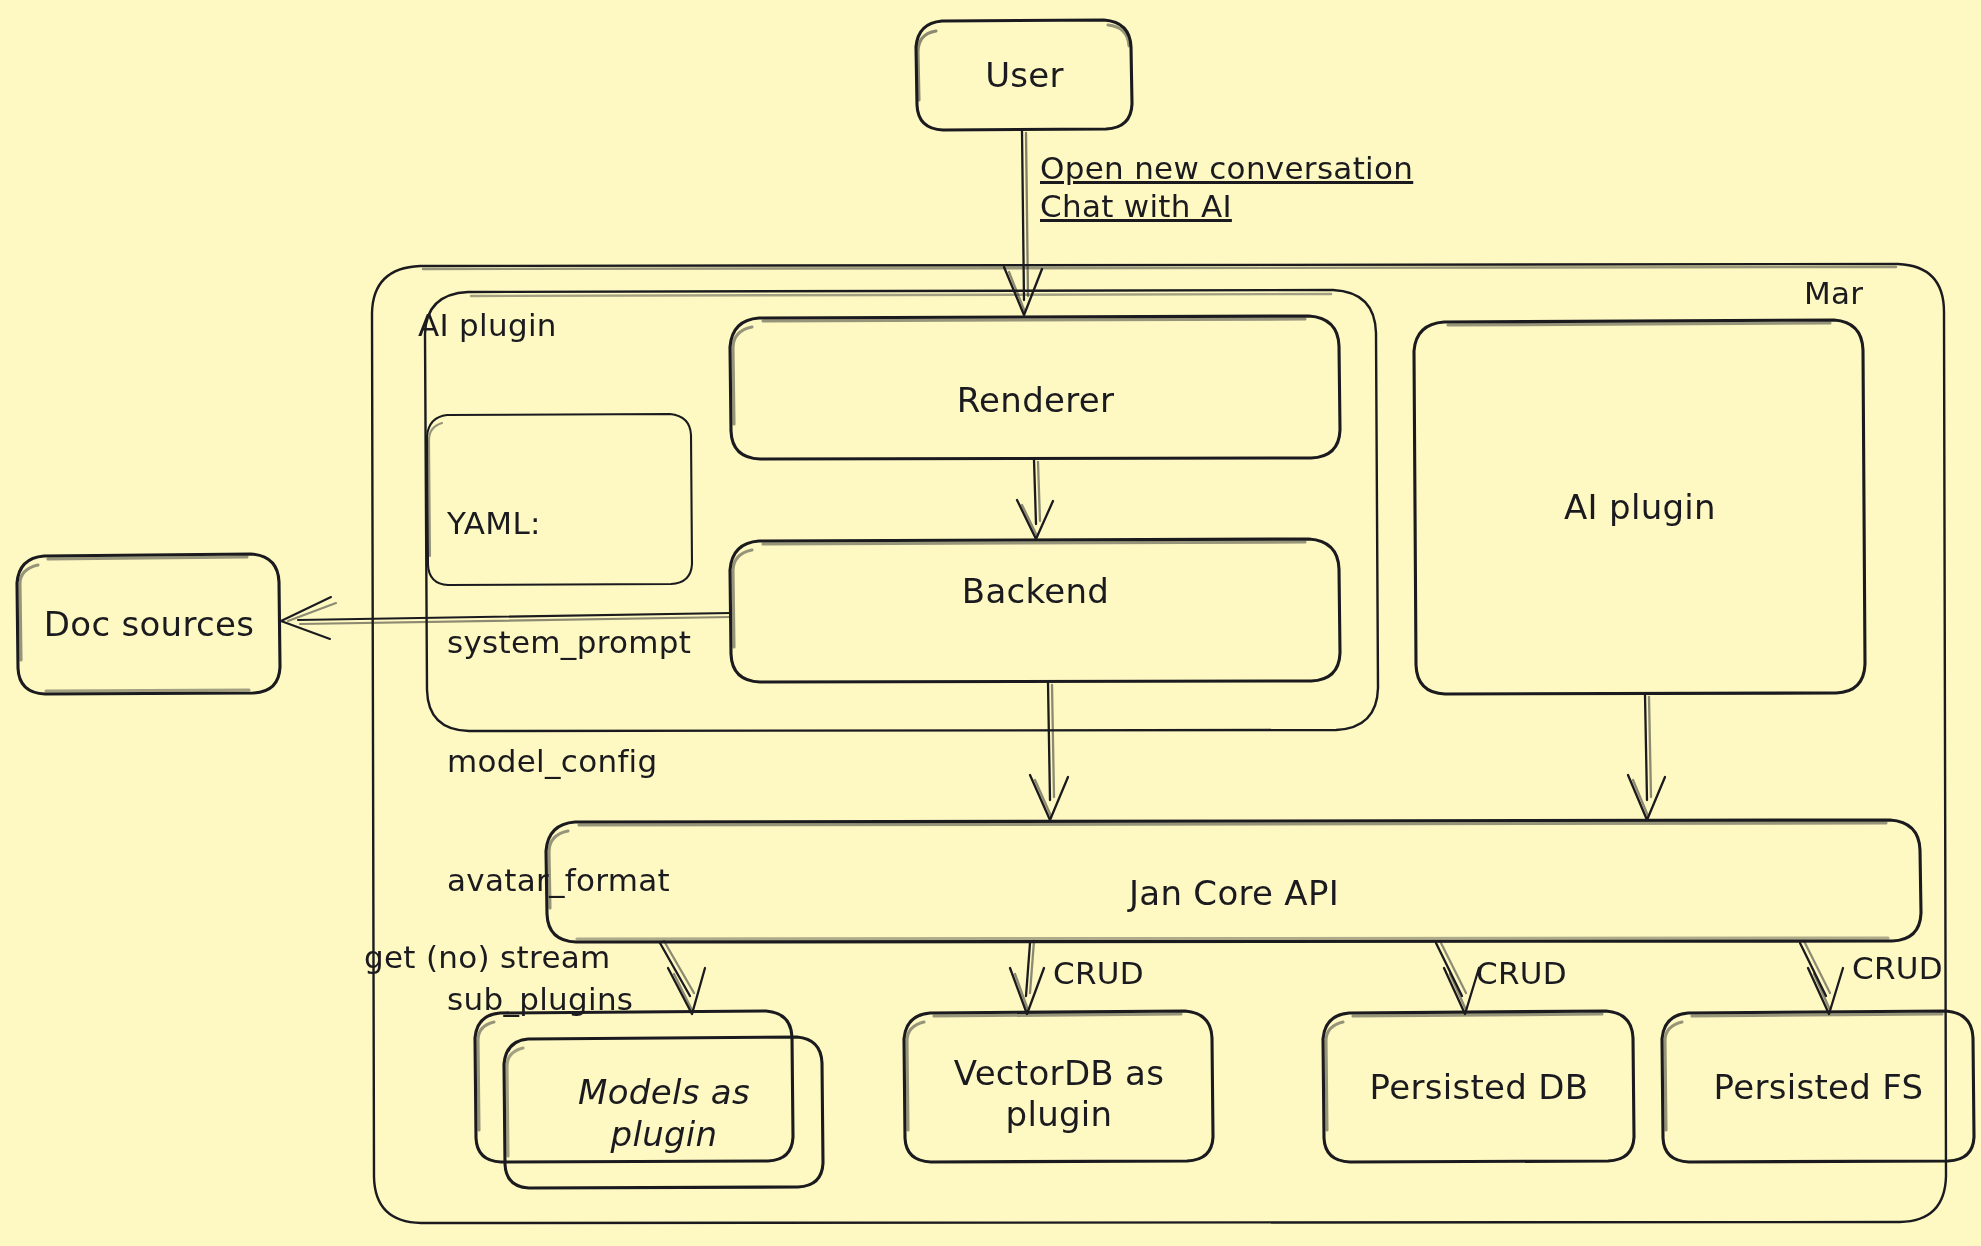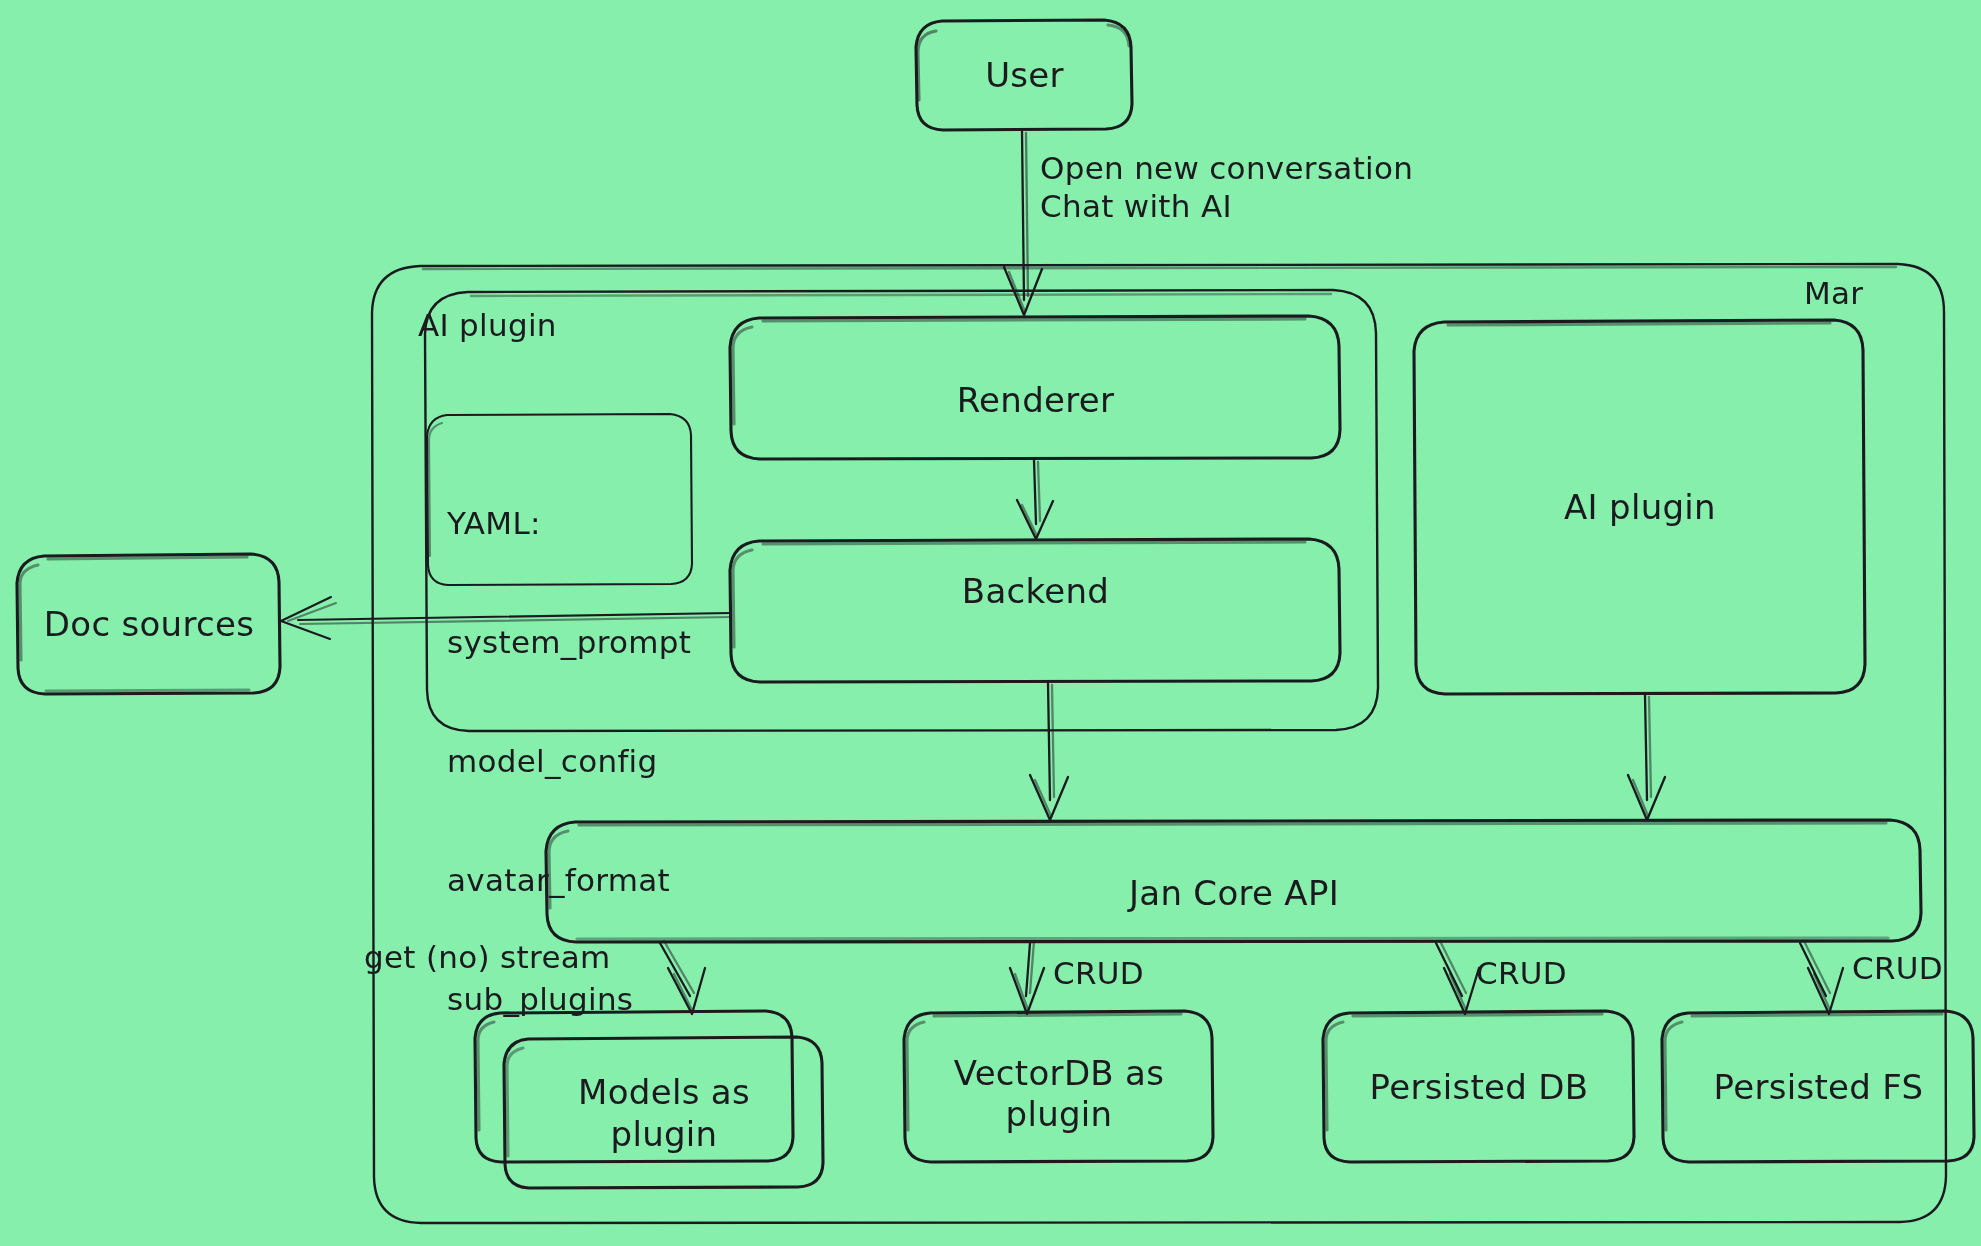--- a/index.html
+++ b/index.html
@@ -1,16 +1,16 @@
 <!DOCTYPE html>
 <html><head>
 <meta charset="utf-8">
 <style>
   html,body{margin:0;padding:0;background:#ffffff;}
-  #stage{position:relative;width:1981px;height:1246px;background:#86efac;overflow:hidden;}
+  #stage{position:relative;width:1981px;height:1246px;background:#fef9c3;overflow:hidden;}
   svg{position:absolute;left:0;top:0;width:1981px;height:1246px;}
   .sk{fill:none;stroke:#1b1b1f;stroke-linecap:round;stroke-linejoin:round;}
   .sk-thin{stroke-width:2.1;}
   .sk-node{stroke-width:3.1;}
   .sk-cont{stroke-width:2.4;}
   .sk-arrow{stroke-width:2.3;}
   .lbl{position:absolute;color:#1b1b1f;font-family:"DejaVu Sans",sans-serif;
        white-space:pre;letter-spacing:.3px;}
   .ctr{display:flex;align-items:center;justify-content:center;text-align:center;line-height:1.22;}
   .node-t{font-size:34px;}
@@ -180,35 +180,35 @@
     <div>avatar_format</div>
     <div>sub_plugins</div>
   </div>
 
   <div class="lbl ctr node-t" style="left:18px;top:556px;width:262px;height:138px;">Doc sources</div>
 
   <div class="lbl ctr node-t" style="left:1415px;top:322px;width:450px;height:372px;">AI plugin</div>
 
   <div class="lbl ctr node-t" style="left:547px;top:834px;width:1374px;height:120px;">Jan Core API</div>
 
-  <div class="lbl ctr node-t" style="left:505px;top:1039px;width:318px;height:149px;"><span style="white-space: pre-line;">Models as
+  <div class="lbl ctr node-t" style="left:505px;top:1039px;width:318px;height:149px;"><span style="white-space: pre-line; font-style: italic;">Models as
 plugin</span></div>
 
   <div class="lbl ctr node-t" style="left:905px;top:1013px;width:308px;height:162px;"><span style="white-space: pre-line;">VectorDB as
 plugin</span></div>
 
   <div class="lbl ctr node-t" style="left:1663px;top:1013px;width:311px;height:149px;">Persisted FS</div>
 
   <div class="lbl ctr node-t" style="left:1324px;top:1013px;width:310px;height:149px;">Persisted DB</div>
 
   <div class="lbl cont-t" style="left:1804px;top:275px;">Mar</div>
 
   <div class="lbl cont-t" style="left:418px;top:307px;">AI plugin</div>
 
-  <div class="lbl edge-t" style="left:1040px;top:150px;"><span style="white-space: pre-line;">Open new conversation
+  <div class="lbl edge-t" style="left:1040px;top:150px;"><span style="white-space: pre-line; text-decoration: underline;">Open new conversation
 Chat with AI</span></div>
 
   <div class="lbl edge-t" style="left:364px;top:939px;">get (no) stream</div>
 
   <div class="lbl edge-t" style="left:1053px;top:955px;">CRUD</div>
 
   <div class="lbl edge-t" style="left:1476px;top:955px;">CRUD</div>
 
   <div class="lbl edge-t" style="left:1852px;top:950px;">CRUD</div>
 

